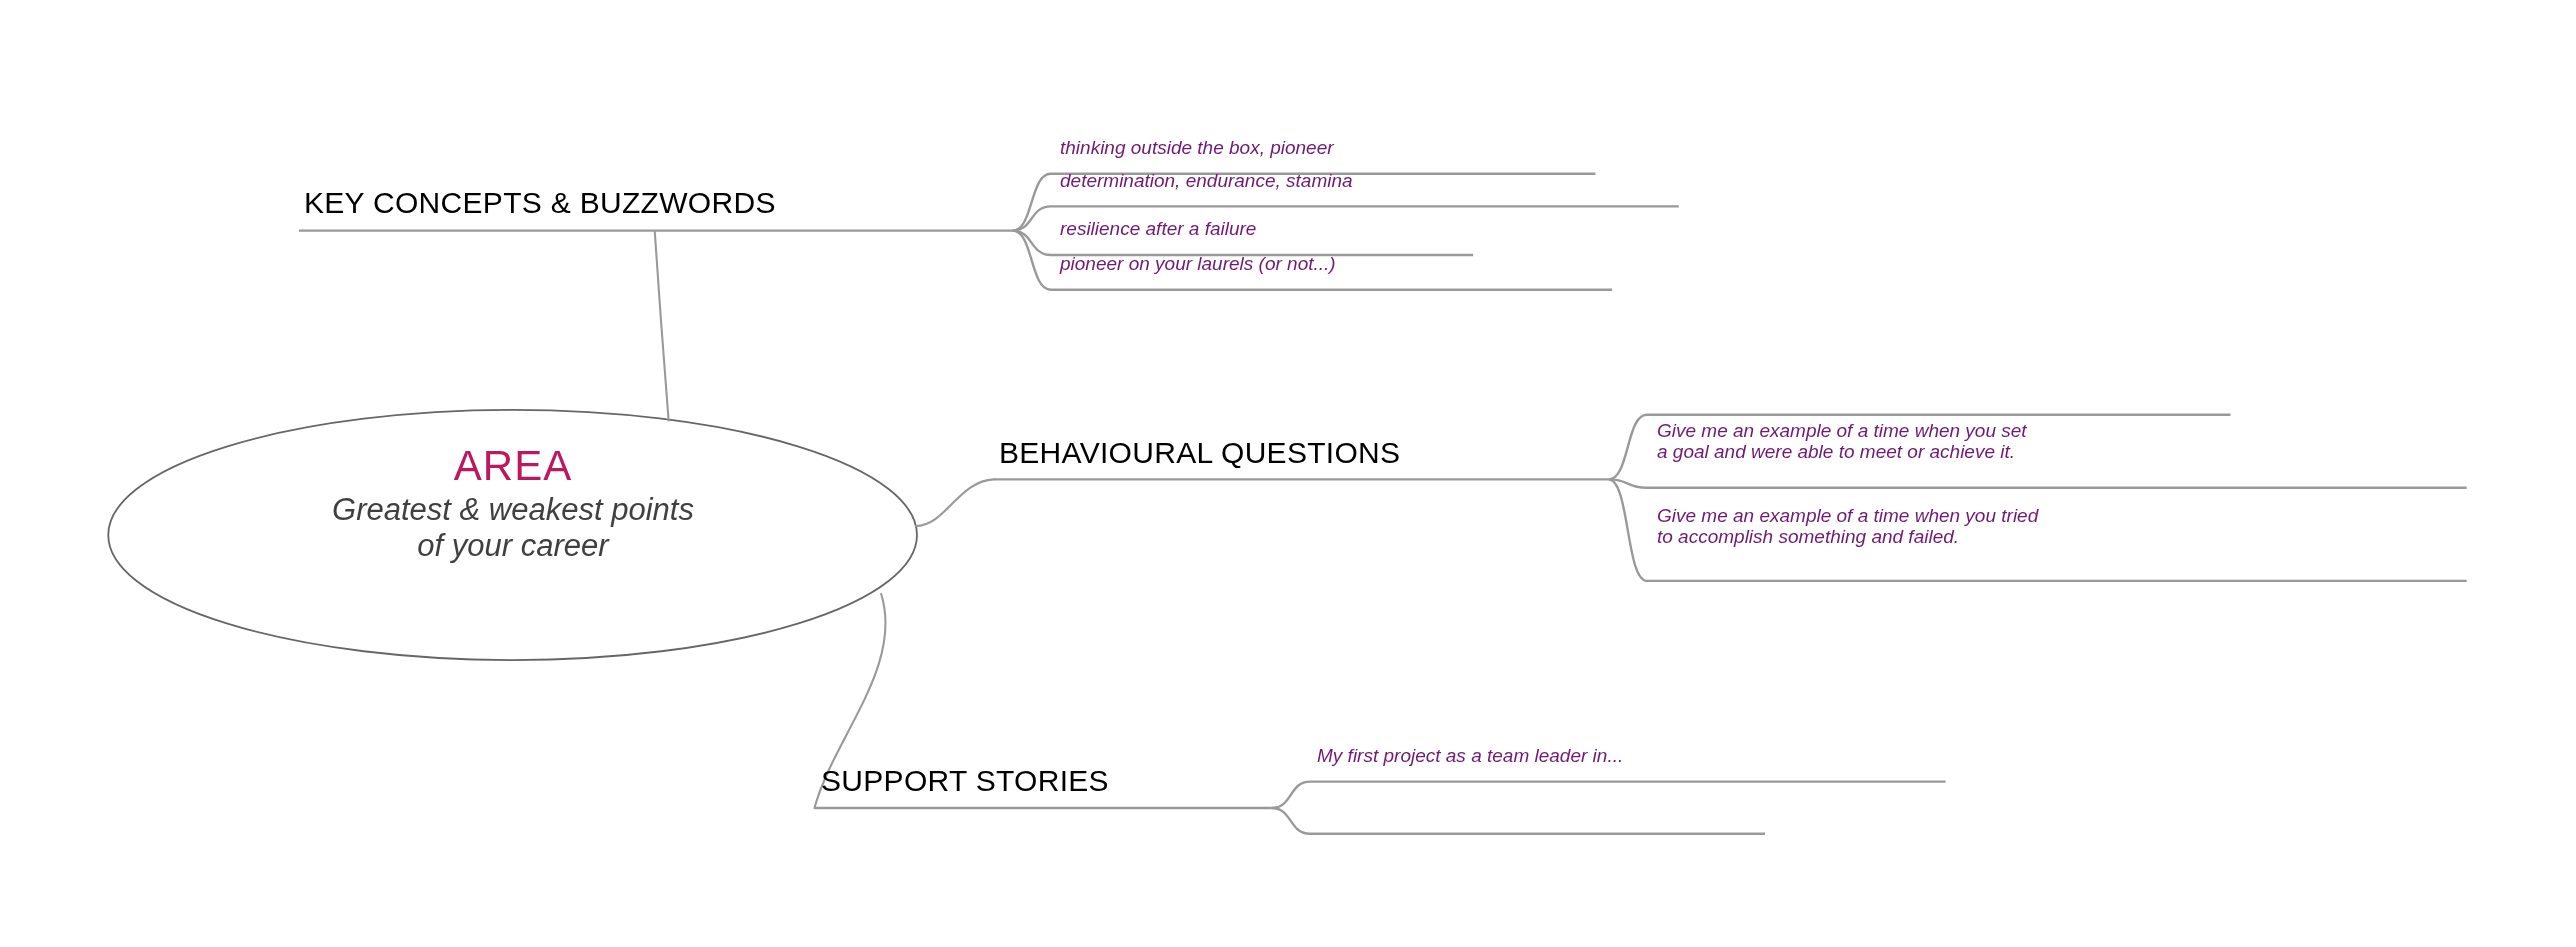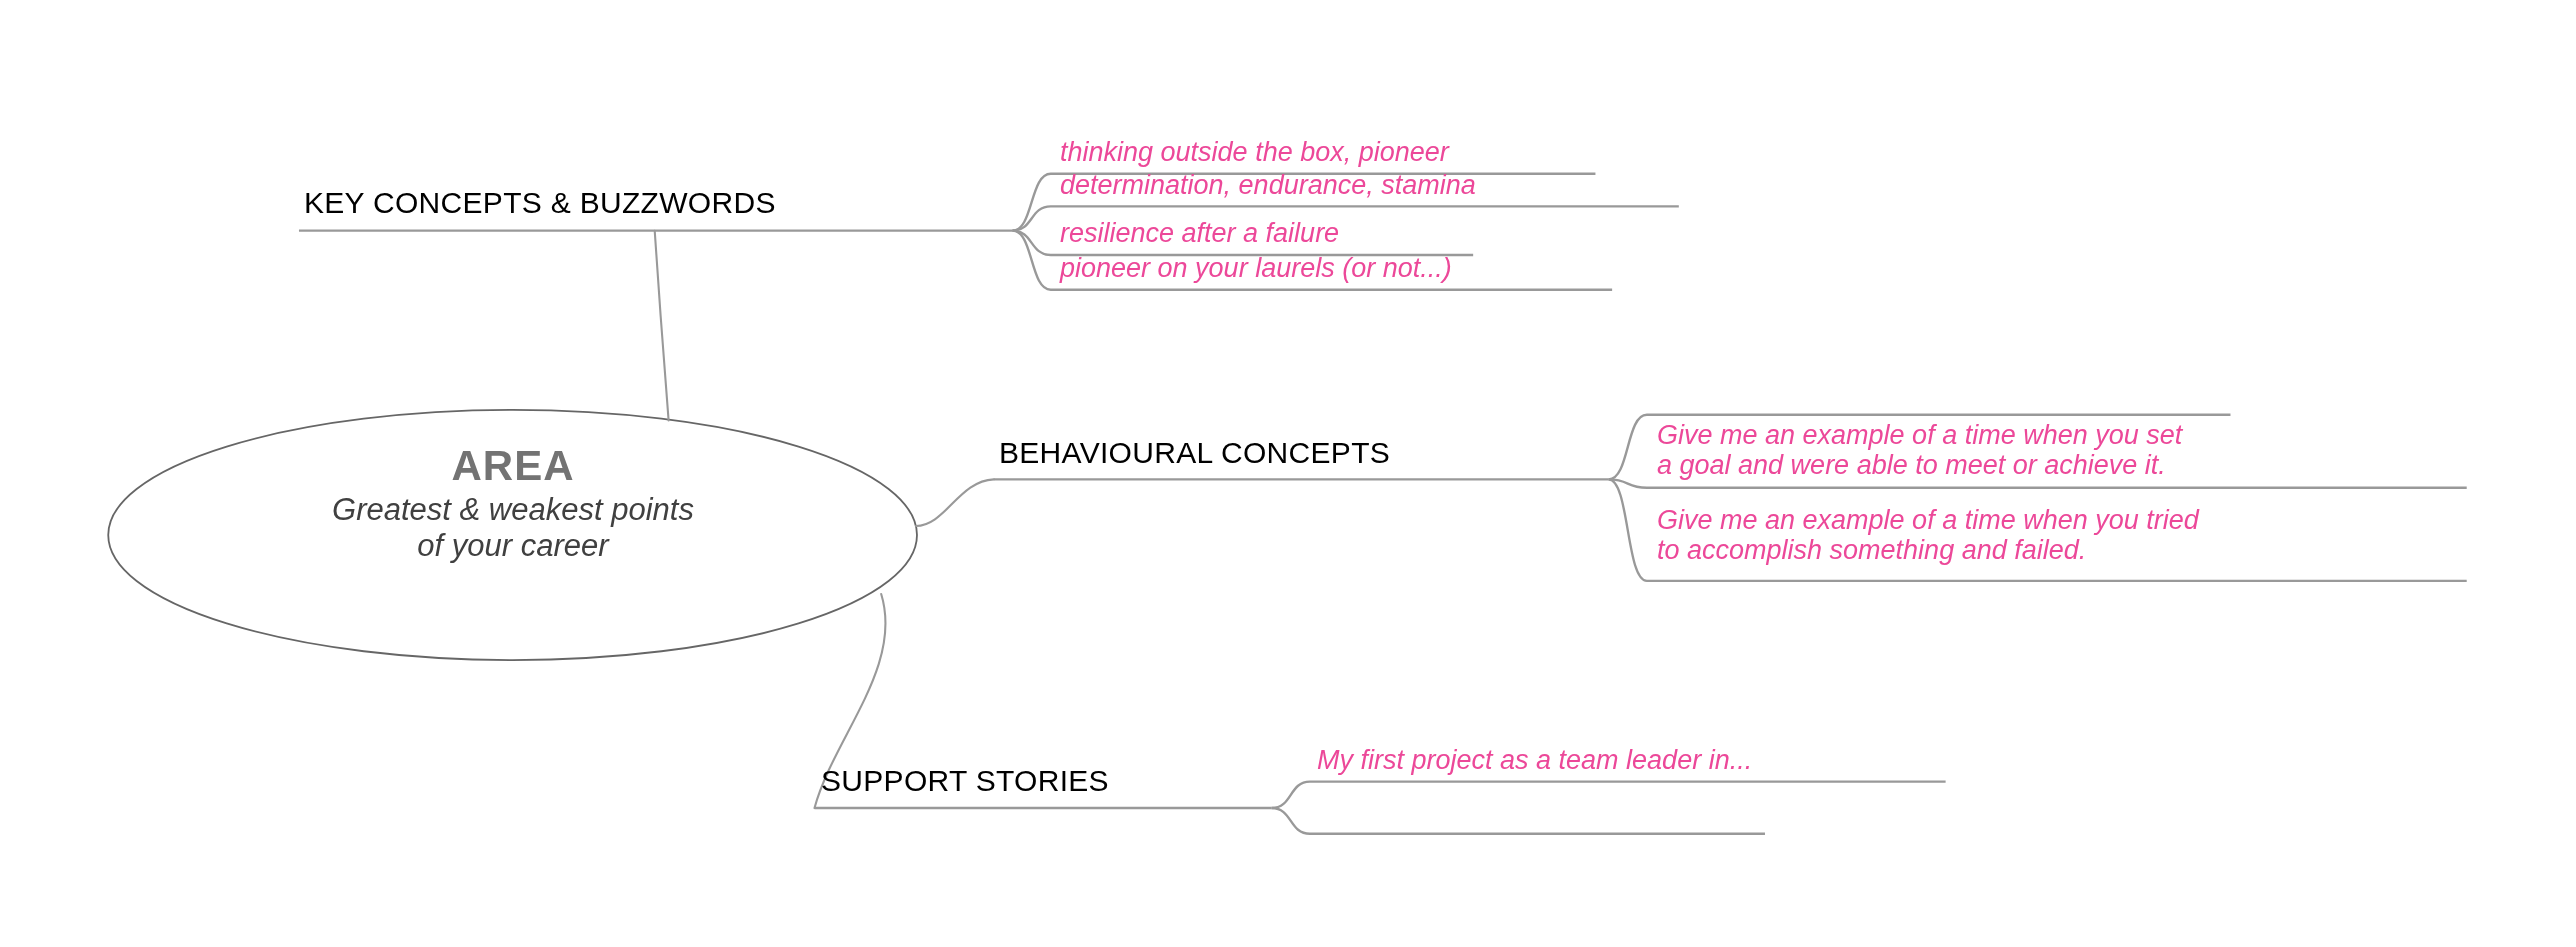--- a/index.html
+++ b/index.html
@@ -27,23 +27,23 @@
   #root-text {
     position: absolute;
     left: 108px;
     top: 442px;
     width: 810px;
     text-align: center;
   }
   #root-title {
     display: block;
     font-size: 42px;
-    font-weight: 700;
+    font-weight: 400;
     letter-spacing: 1px;
-    color: #737373;
+    color: #be185d;
     line-height: 1.12;
   }
   #root-sub {
     display: block;
     font-size: 31px;
     font-style: italic;
     font-weight: 400;
     color: #404040;
     line-height: 1.16;
     margin-top: 2.8px;
@@ -53,24 +53,24 @@
     position: absolute;
     font-size: 30px;
     font-weight: 400;
     letter-spacing: 0.3px;
     color: #000000;
     white-space: pre;
   }
   
   .leaf {
     position: absolute;
-    font-size: 27px;
+    font-size: 19px;
     font-style: italic;
     font-weight: 400;
-    color: #ec4899;
+    color: #701a75;
     white-space: pre;
     line-height: 1.12;
   }
 </style>
 </head>
 <body>
 
 <div id="canvas">
 
   <svg id="wires" viewBox="0 0 3707 1363" xmlns="http://www.w3.org/2000/svg">
@@ -108,21 +108,21 @@
   <div class="branch-title" style="left:304px; top:186px;">KEY CONCEPTS &amp; BUZZWORDS</div>
 
   <div class="leaf" style="left:1060px; top:137px;">thinking outside the box, pioneer</div>
 
   <div class="leaf" style="left:1060px; top:170px;">determination, endurance, stamina</div>
 
   <div class="leaf" style="left:1060px; top:218px;">resilience after a failure</div>
 
   <div class="leaf" style="left:1060px; top:253px;">pioneer on your laurels (or not...)</div>
 
-  <div class="branch-title" style="left:999px; top:436px;">BEHAVIOURAL CONCEPTS</div>
+  <div class="branch-title" style="left:999px; top:436px;">BEHAVIOURAL QUESTIONS</div>
 
 
   <div class="leaf" style="left:1657px; top:420px;"><span>Give me an example of a time when you set</span><br><span>a goal and were able to meet or achieve it.</span></div>
 
   <div class="leaf" style="left:1657px; top:505px;"><span>Give me an example of a time when you tried</span><br><span>to accomplish something and failed.</span></div>
 
   <div class="branch-title" style="left:821px; top:764px;">SUPPORT STORIES</div>
 
   <div class="leaf" style="left:1317px; top:745px;">My first project as a team leader in...</div>
 

